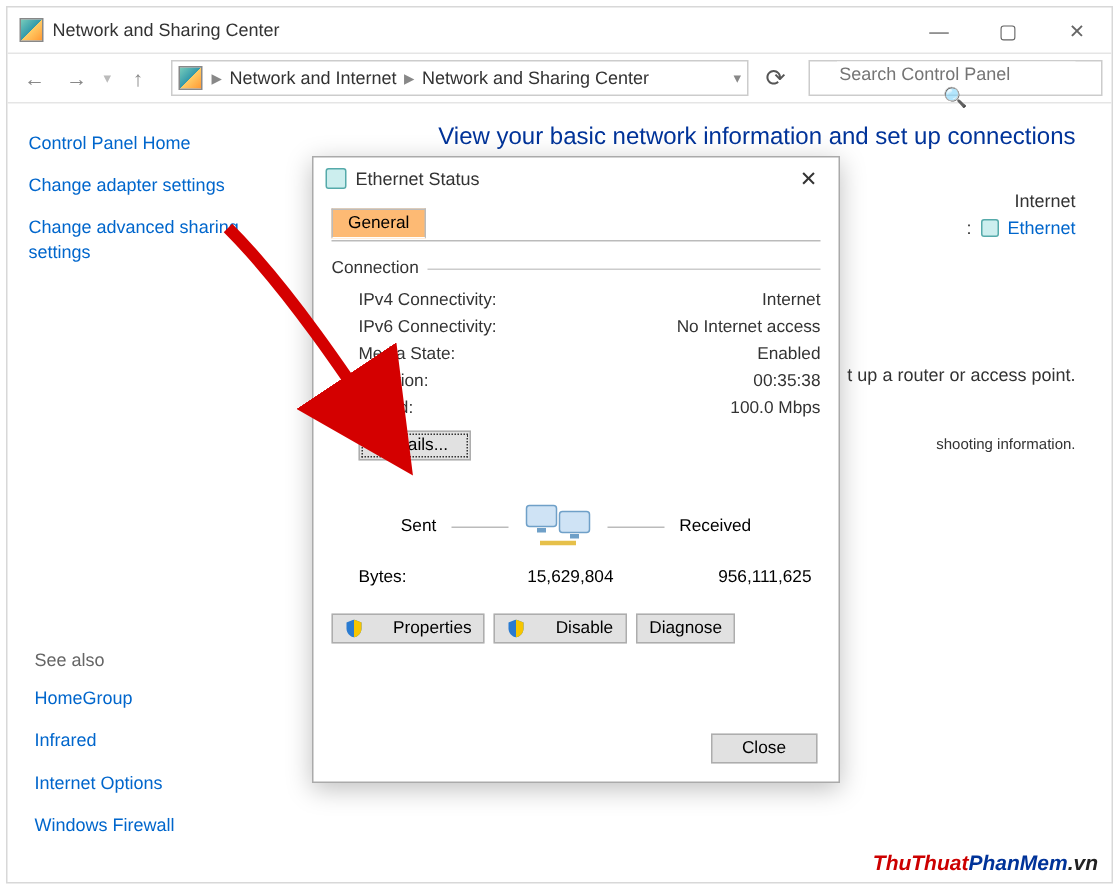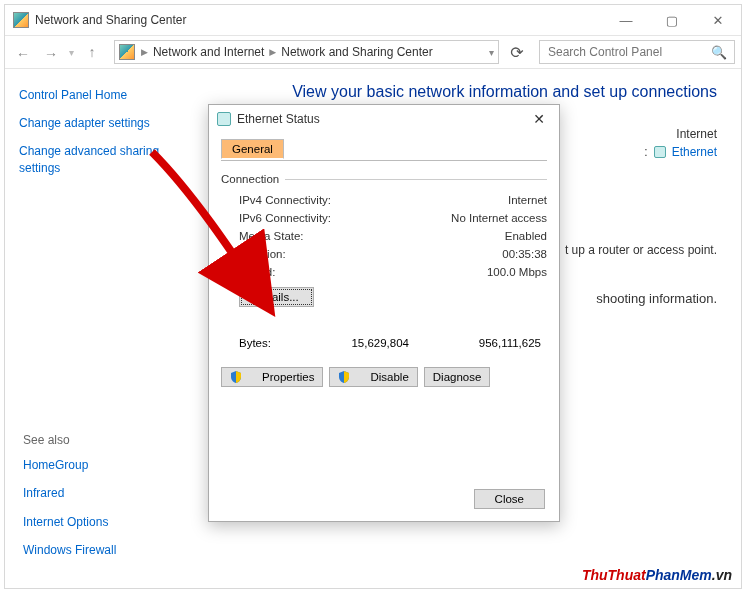--- a/index.html
+++ b/index.html
@@ -15,38 +15,38 @@
 
 .toolbar { height: 34px; border-top: 1px solid #e5e5e5; border-bottom: 1px solid #e5e5e5; display: flex; align-items: center; padding: 0 6px; gap: 4px; }
 .navbtn { width: 24px; height: 24px; display: flex; align-items: center; justify-content: center; color: #888; font-size: 14px; }
 .chev { color: #bbb; font-size: 10px; padding: 0 2px; }
 .addressbar { flex: 1; height: 24px; border: 1px solid #ccc; background: #fff; display: flex; align-items: center; padding: 0 4px; font-size: 12px; gap: 2px; margin-left: 6px; }
 .addressbar .icon { width: 16px; height: 16px; background: linear-gradient(135deg,#7cb,#39a 50%,#fc6 50%,#f93); border: 1px solid #888; margin-right: 4px; }
 .addr-seg { color: #333; padding: 2px 3px; }
 .addr-ar { color: #888; font-size: 9px; }
 .addressbar .dd { margin-left: auto; color: #888; font-size: 10px; }
 .refresh { width: 24px; height: 24px; display: flex; align-items: center; justify-content: center; color: #555; margin-left: 2px; }
-.searchbox { width: 196px; height: 24px; border: 1px solid #ccc; margin-left: 6px; display: flex; align-items: center; padding: 0 6px; }
+.searchbox { width: 196px; height: 24px; border: 1px solid #ccc; margin-left: 6px; display: flex; align-items: center; padding: 0 6px; flex-direction: column; }
 .searchbox input { border: none; outline: none; font-size: 12px; flex: 1; color: #333; }
 .searchbox .sicon { color: #888; font-size: 13px; }
 
 .body { display: flex; height: calc(100% - 64px); }
 .sidebar { width: 200px; padding: 18px 14px; font-size: 12px; }
 .sidebar .cph { color: #0066cc; margin-bottom: 16px; }
 .sidebar .link { color: #0066cc; margin-bottom: 12px; cursor: pointer; line-height: 1.35; }
 .sidebar .sa-head { color: #666; margin-bottom: 10px; }
 .sidebar-bottom { position: absolute; bottom: 18px; left: 18px; width: 180px; }
 
 .main { flex: 1; padding: 14px 24px; font-size: 12px; position: relative; }
 .main h1 { color: #003399; font-size: 16px; font-weight: 400; margin: 0 0 18px 0; text-align: right; }
 .hidden-right { position: absolute; right: 24px; }
 .hr1 { top: 58px; font-size: 12px; color: #333; }
 .hr1 a { color: #0066cc; text-decoration: none; }
 .hr2 { top: 174px; font-size: 12px; color: #333; }
-.hr3 { top: 222px; font-size: 13px; color: #333; }
+.hr3 { top: 222px; font-size: 10px; color: #333; }
 .neticon { display: inline-block; width: 12px; height: 12px; border: 1px solid #5aa; border-radius: 2px; background: #cee; vertical-align: -2px; margin-right: 2px; }
 
 
 .dialog { position: absolute; top: 104px; left: 208px; width: 352px; height: 418px; background: #fff; border: 1px solid #aaa; box-shadow: 0 4px 16px rgba(0,0,0,0.25); }
 .dlg-title { height: 28px; display: flex; align-items: center; padding: 0 6px 0 8px; }
 .dlg-title .neti { width: 14px; height: 14px; border: 1px solid #5aa; border-radius: 2px; background: #cee; margin-right: 6px; }
 .dlg-title .t { font-size: 12px; color: #333; flex: 1; }
 .dlg-title .x { width: 28px; height: 22px; display: flex; align-items: center; justify-content: center; font-size: 14px; color: #333; }
 .dlg-body { padding: 6px 12px 10px 12px; }
 .tabs { height: 22px; position: relative; }
@@ -181,20 +181,35 @@
           <span class="v">00:35:38</span>
         </div>
       <div class="kv">
           <span class="k">Speed:</span>
           <span class="v">100.0 Mbps</span>
         </div>
       <button class="btn details">Details...</button>
     </div>
 
     <div class="group" style="margin-top:26px;">
+      <div class="activity-row">
+        <span>Sent</span>
+        <span class="dash"></span>
+        <span class="pcicon">
+          <svg width="44" height="34" viewBox="0 0 44 34">
+              <rect x="1" y="3" width="20" height="14" rx="2" fill="#cfe3f5" stroke="#6fa0c8"></rect>
+              <rect x="23" y="7" width="20" height="14" rx="2" fill="#cfe3f5" stroke="#6fa0c8"></rect>
+              <rect x="8" y="18" width="6" height="3" fill="#6fa0c8"></rect>
+              <rect x="30" y="22" width="6" height="3" fill="#6fa0c8"></rect>
+              <path d="M10 28 h24" stroke="#e6c04a" stroke-width="3"></path>
+            </svg>
+        </span>
+        <span class="dash"></span>
+        <span>Received</span>
+      </div>
       <div class="bytes-row">
         <span class="lab">Bytes:</span>
         <span class="s">15,629,804</span>
         <span class="mid"></span>
         <span class="r">956,111,625</span>
       </div>
     </div>
 
     <div class="btnrow">
       <button class="btn">

